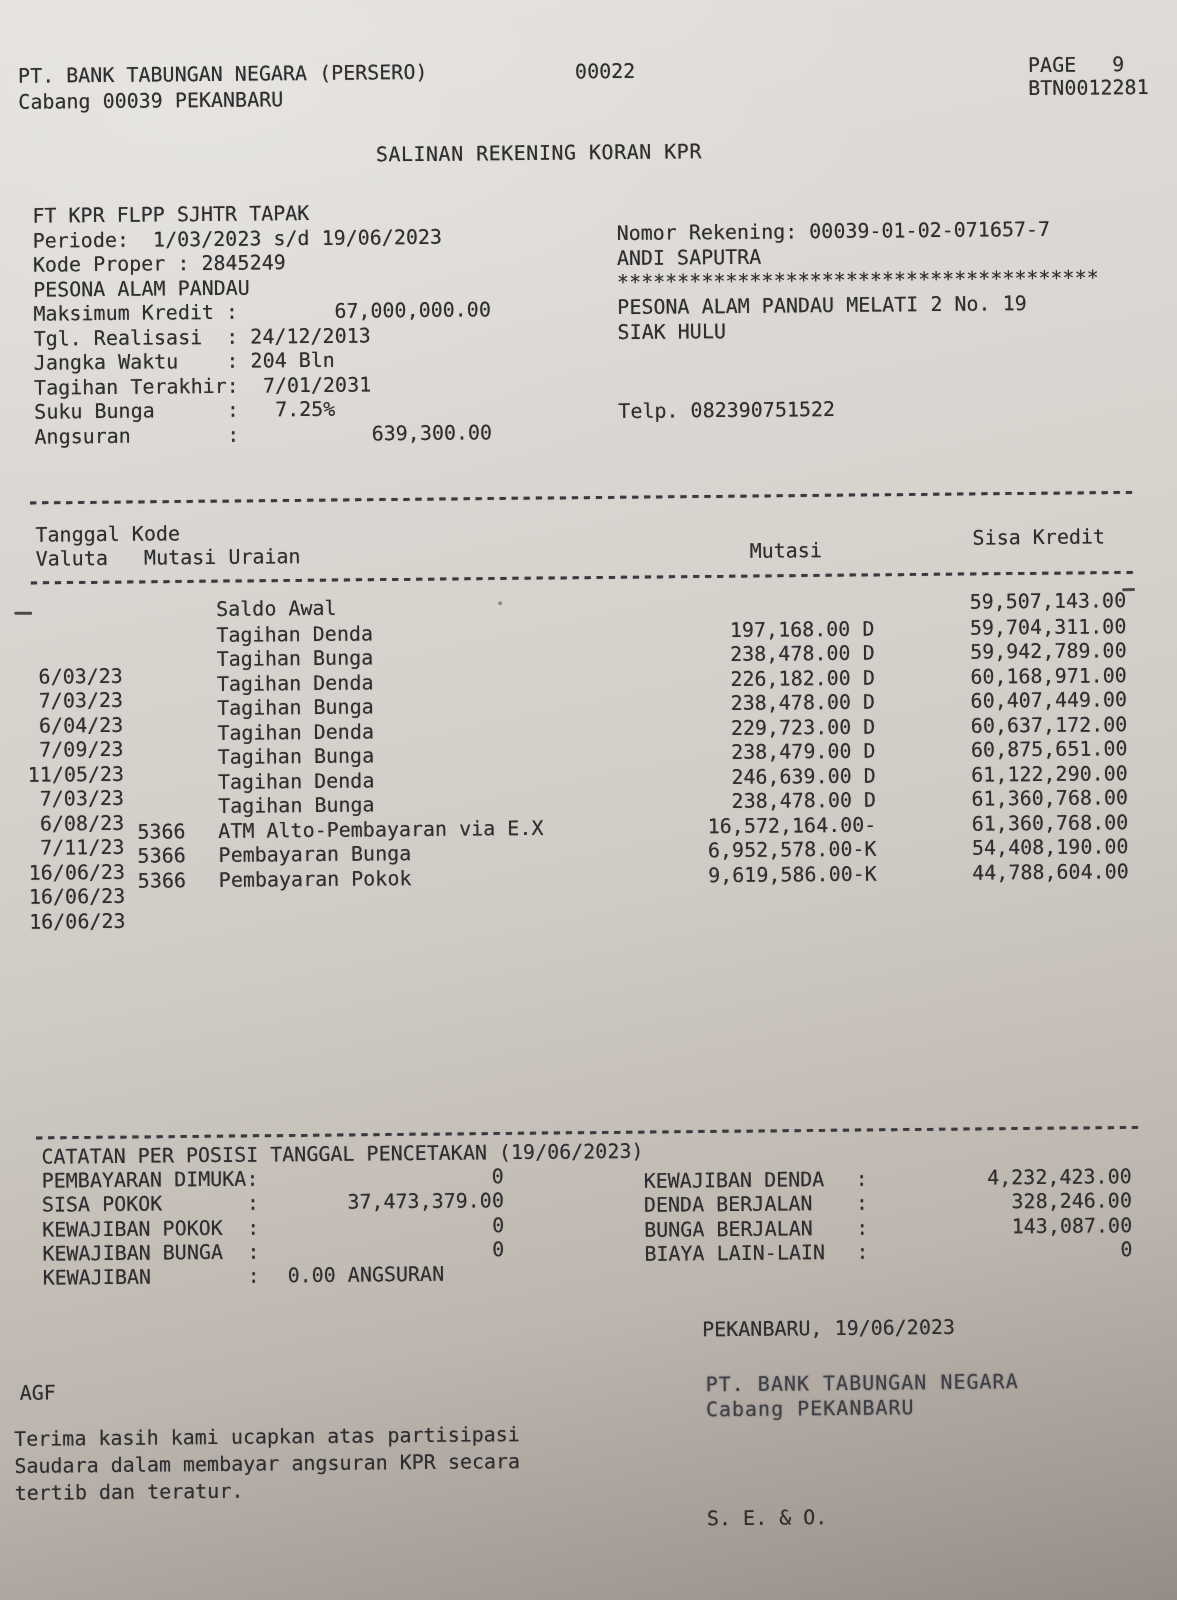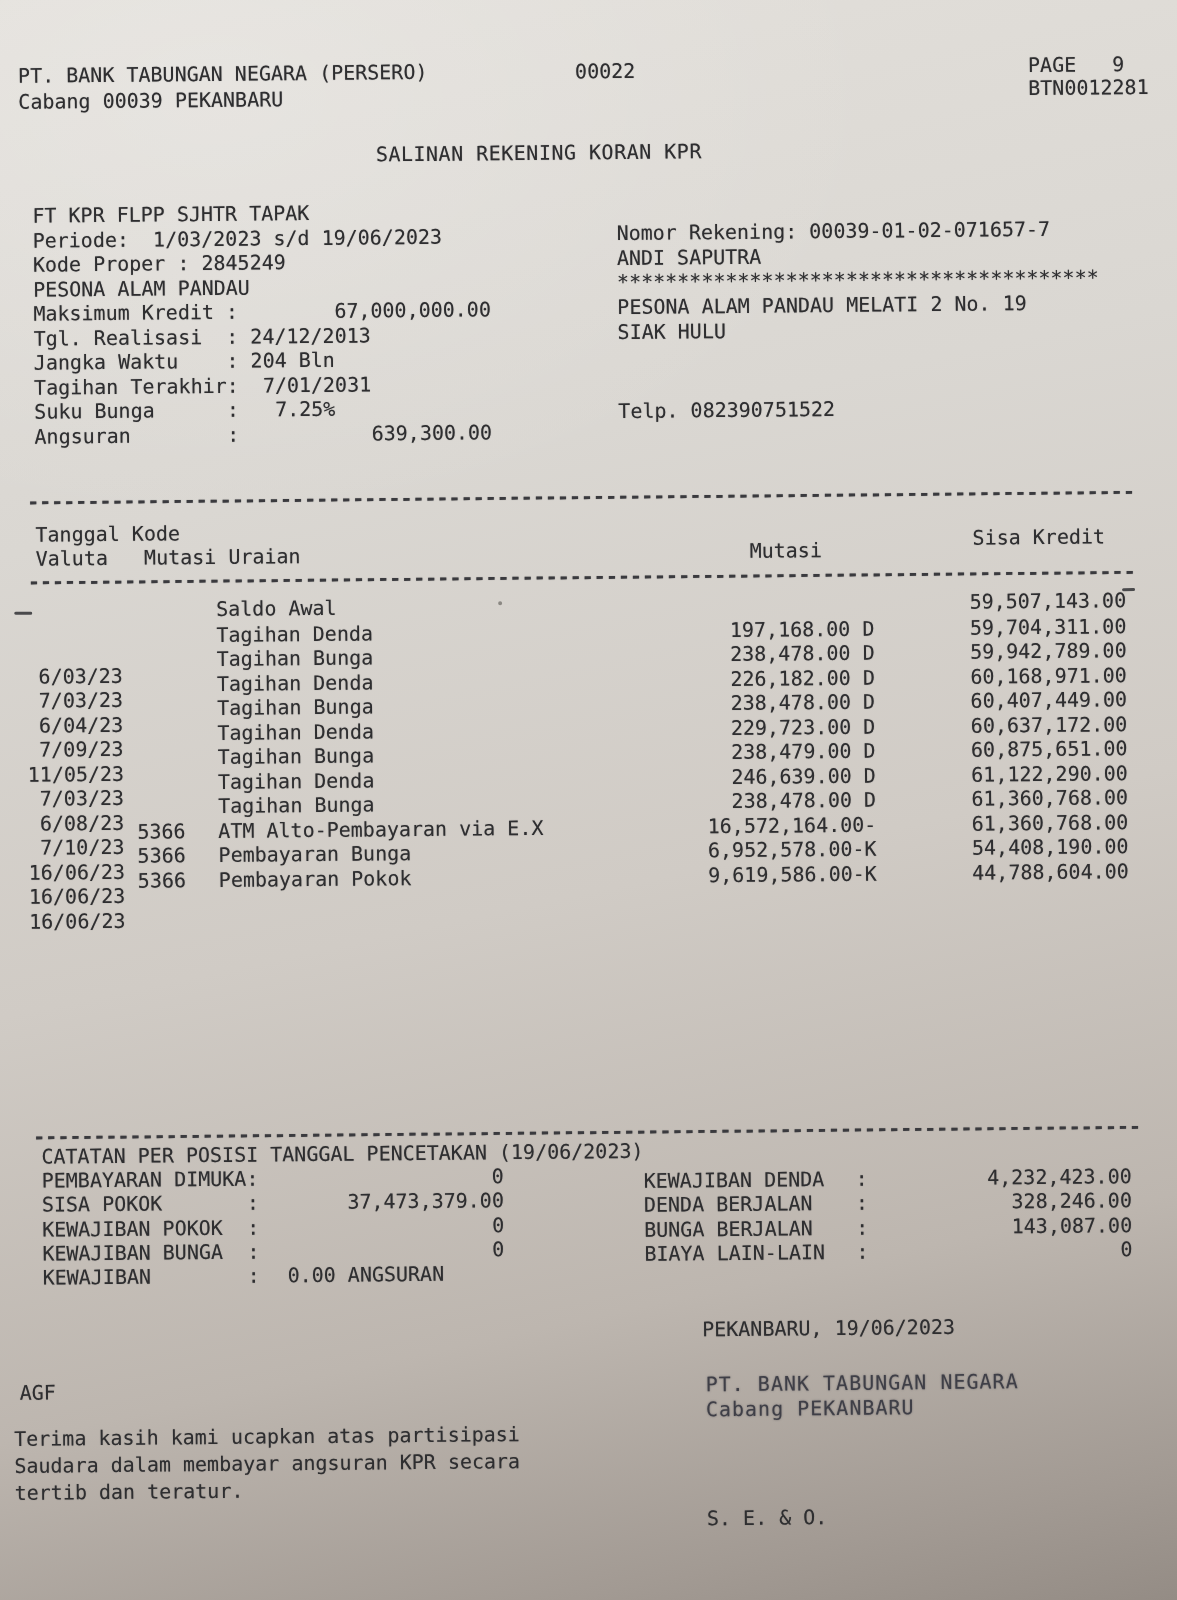--- a/index.html
+++ b/index.html
@@ -124,21 +124,21 @@
       <span class="ln c-bal">60,875,651.00</span>
     </div>
     <div class="trow" style="top:773px">
       <span class="ln c-date">6/08/23</span>
       <span class="ln c-code"></span>
       <span class="ln c-desc">Tagihan Denda</span>
       <span class="ln c-amt">246,639.00 D</span>
       <span class="ln c-bal">61,122,290.00</span>
     </div>
     <div class="trow" style="top:797px">
-      <span class="ln c-date">7/10/23</span>
+      <span class="ln c-date">7/11/23</span>
       <span class="ln c-code"></span>
       <span class="ln c-desc">Tagihan Bunga</span>
       <span class="ln c-amt">238,478.00 D</span>
       <span class="ln c-bal">61,360,768.00</span>
     </div>
     <div class="trow" style="top:822px">
       <span class="ln c-date">16/06/23</span>
       <span class="ln c-code">5366</span>
       <span class="ln c-desc">ATM Alto-Pembayaran via E.X</span>
       <span class="ln c-amt">16,572,164.00-</span>

